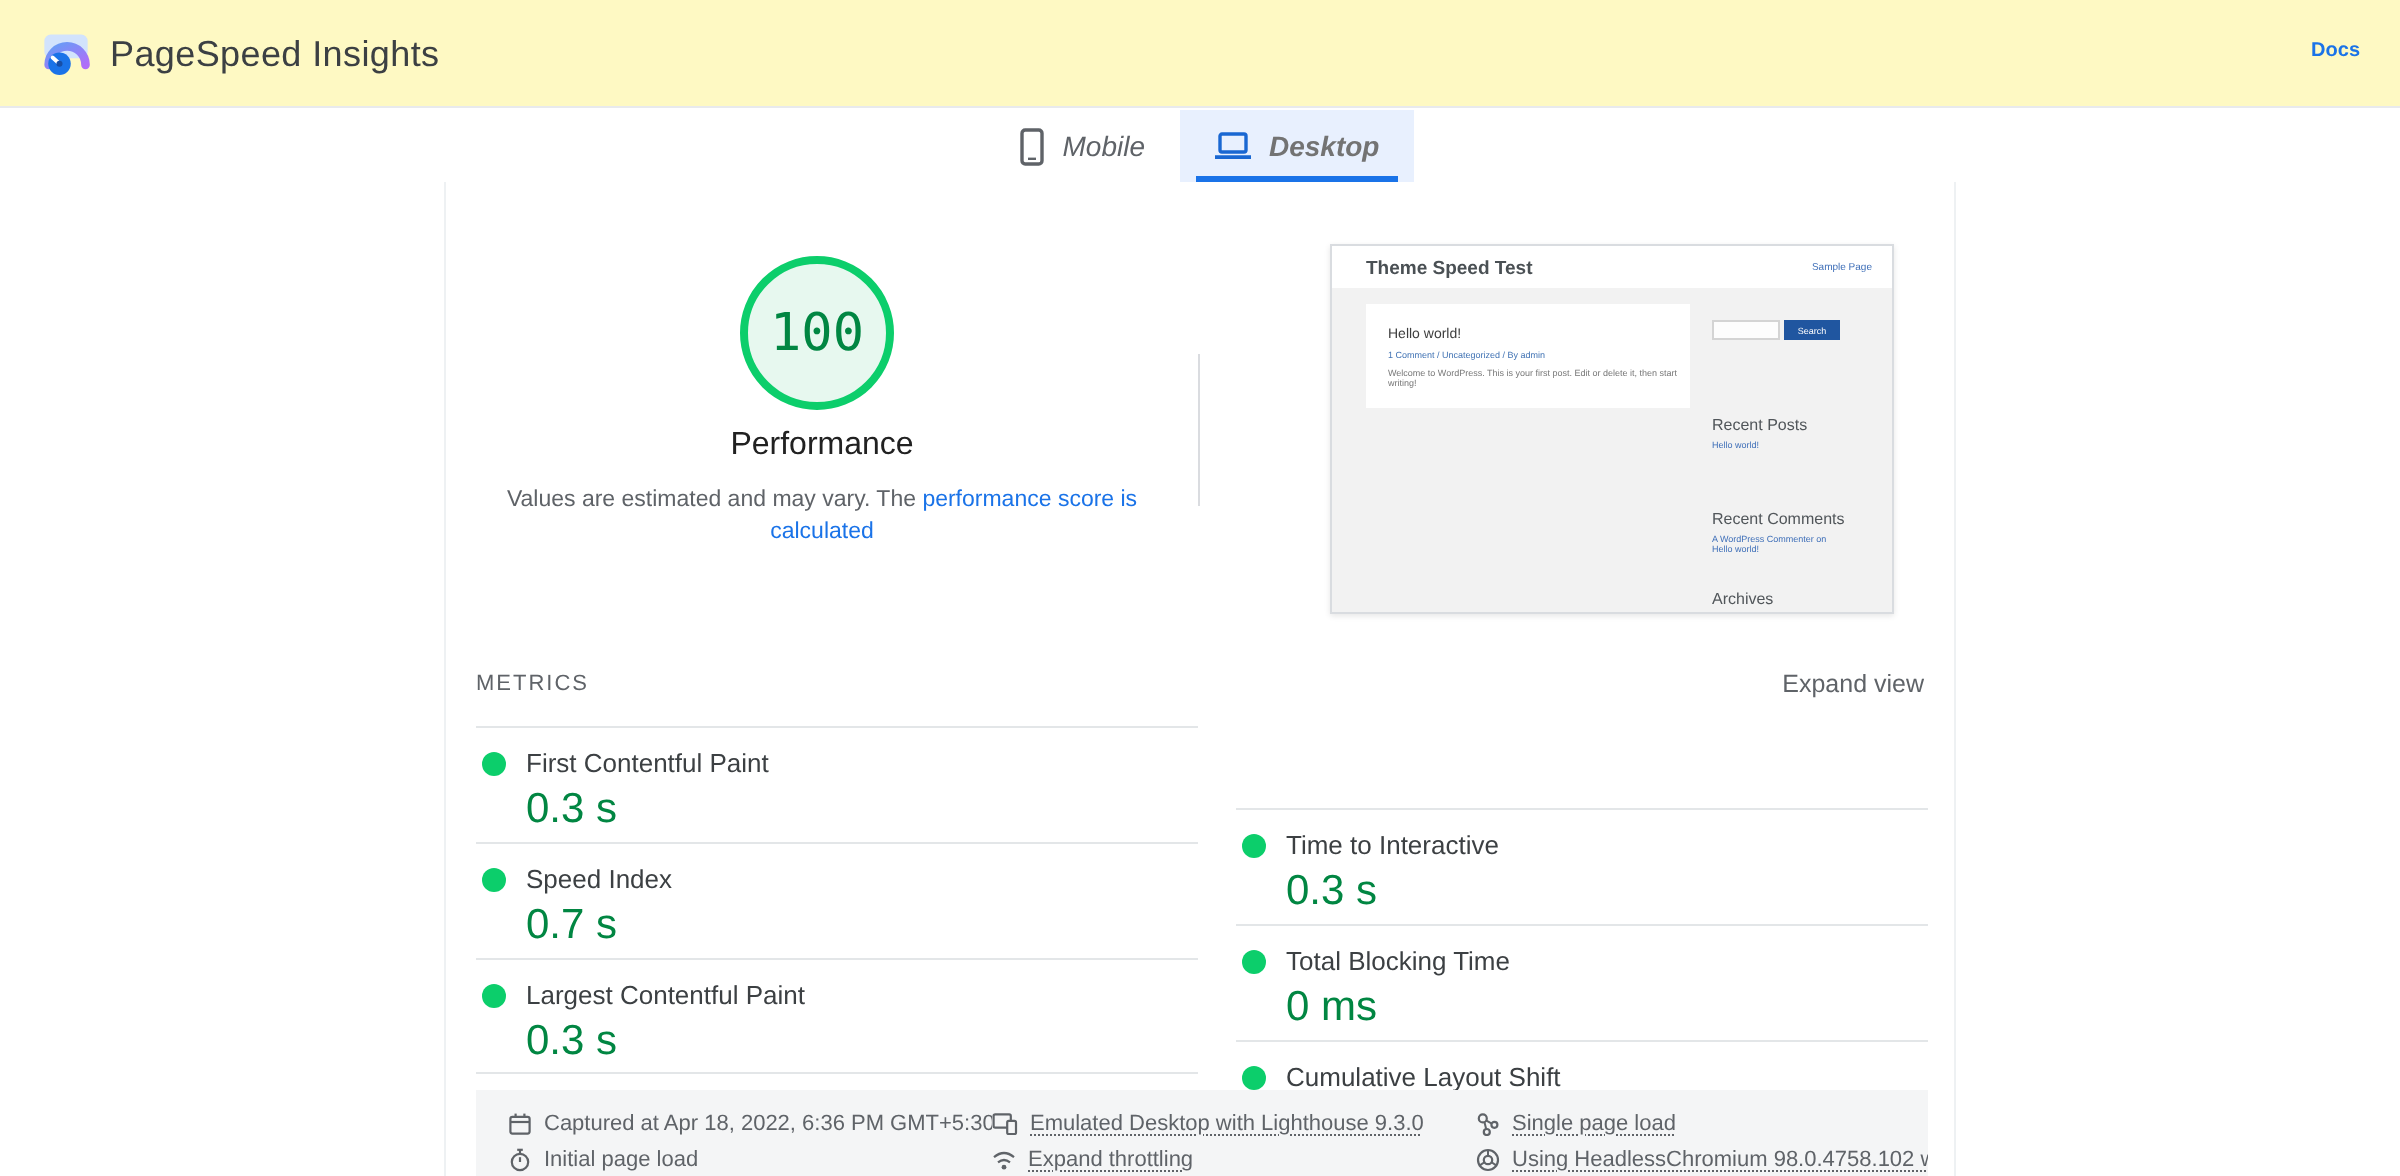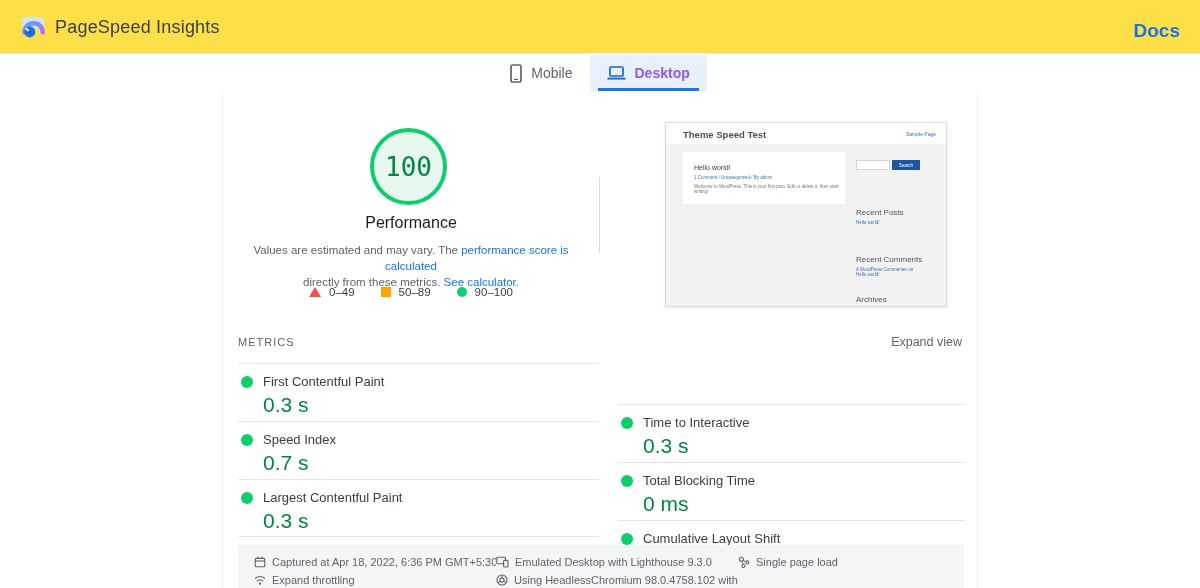--- a/index.html
+++ b/index.html
@@ -1,33 +1,33 @@
 <!DOCTYPE html>
 <html><head>
 <meta charset="utf-8">
 <style>
   * { margin:0; padding:0; box-sizing:border-box; }
   html,body { width:1200px; height:588px; overflow:hidden; background:#fff;
     font-family:"Liberation Sans", sans-serif; color:#5f6368; }
   .stage { position:absolute; top:0; left:0; width:1200px; height:588px; overflow:hidden; background:#fff; }
 
   
-  .header { position:absolute; top:0; left:0; width:1200px; height:54px; background:#fde047;
+  .header { position:absolute; top:0; left:0; width:1200px; height:54px; background:#fef9c3;
     border-bottom:1px solid #e8eaed; }
   .brand { position:absolute; left:20px; top:14px; display:flex; align-items:center; gap:9px; }
   .brand-title { font-size:18px; color:#3c4043; letter-spacing:.2px; }
-  .docs-link { position:absolute; right:20px; top:20px; font-size:19px; font-weight:bold;
+  .docs-link { position:absolute; right:20px; top:20px; font-size:10px; font-weight:bold;
     color:#1a73e8; cursor:pointer; }
 
   
   .tabbar { position:absolute; top:55px; left:0; width:1200px; height:36px;
     display:flex; justify-content:center; }
   .tab { display:flex; align-items:center; gap:9px; padding:0 17px; font-size:14px;
-    color:#5f6368; position:relative; cursor:pointer; }
-  .tab.active { background:#e8f0fe; color:#8b5cf6; font-weight:bold; }
+    color:#5f6368; position:relative; cursor:pointer;font-style:italic; }
+  .tab.active { background:#e8f0fe; color:#737373; font-weight:bold; }
   .tab.active .underline { position:absolute; left:8px; right:8px; bottom:0; height:3px;
     background:#1a73e8; }
 
   
   .card { position:absolute; left:222px; top:91px; width:756px; height:497px; background:#fff;
     border-left:1px solid #eef1f3; border-right:1px solid #eef1f3; }
 
   
   .gauge-circle { position:absolute; left:147px; top:37px; width:77px; height:77px;
     border-radius:50%; border:4px solid #0cce6b; background:#e7f8ef;
@@ -142,37 +142,22 @@
 
   <div class="card">
 
     <div class="gauge-circle">
       <span class="gauge-score">100</span>
     </div>
     <div class="gauge-label">Performance</div>
 
     <div class="disclaimer">
       <div><span>Values are estimated and may vary. The </span><span class="lnk">performance score is calculated</span></div>
-      <div><span>directly from these metrics. </span><span class="lnk">See calculator.</span></div>
-    </div>
-
-    <div class="legend">
-      <div class="legend-item">
-        <span class="m-tri"></span>
-        <span>0–49</span>
-      </div>
-      <div class="legend-item">
-        <span class="m-sq"></span>
-        <span>50–89</span>
-      </div>
-      <div class="legend-item">
-        <span class="m-ci"></span>
-        <span>90–100</span>
-      </div>
-    </div>
+    </div>
+
 
     <div class="vdivider"></div>
 
     <div class="thumb">
       <div class="t-head">
         <span class="t-title">Theme Speed Test</span>
         <span class="t-nav">Sample Page</span>
       </div>
       <div class="t-body">
         <div class="t-post">
@@ -261,20 +246,31 @@
           <svg width="12" height="12" viewBox="0 0 12 12">
             <circle cx="3.4" cy="3.2" r="2" fill="none" stroke="#5f6368" stroke-width="1.1"></circle>
             <circle cx="9.2" cy="6.4" r="1.5" fill="none" stroke="#5f6368" stroke-width="1.1"></circle>
             <circle cx="5.4" cy="10" r="1.5" fill="none" stroke="#5f6368" stroke-width="1.1"></circle>
             <line x1="5" y1="4.2" x2="7.9" y2="5.8" stroke="#5f6368" stroke-width="1"></line>
             <line x1="4.2" y1="5" x2="5.1" y2="8.5" stroke="#5f6368" stroke-width="1"></line>
           </svg>
         </span>
         <span class="ftext">Single page load</span>
       </div>
+      <div class="fitem">
+        <span class="ficon">
+          <svg width="12" height="12" viewBox="0 0 12 12">
+            <circle cx="6" cy="7" r="4.1" fill="none" stroke="#5f6368" stroke-width="1.1"></circle>
+            <line x1="4.6" y1="0.9" x2="7.4" y2="0.9" stroke="#5f6368" stroke-width="1.1"></line>
+            <line x1="6" y1="1" x2="6" y2="2.8" stroke="#5f6368" stroke-width="1.1"></line>
+            <line x1="6" y1="7" x2="6" y2="4.6" stroke="#5f6368" stroke-width="1.1"></line>
+          </svg>
+        </span>
+        <span class="ftext">Initial page load</span>
+      </div>
       <div class="fitem dotted">
         <span class="ficon">
           <svg width="12" height="12" viewBox="0 0 12 12">
             <path d="M1,4.6 Q6,0.4 11,4.6" fill="none" stroke="#5f6368" stroke-width="1.1"></path>
             <path d="M3,7.2 Q6,4.8 9,7.2" fill="none" stroke="#5f6368" stroke-width="1.1"></path>
             <circle cx="6" cy="9.6" r="1.2" fill="#5f6368"></circle>
           </svg>
         </span>
         <span class="ftext">Expand throttling</span>
       </div>

